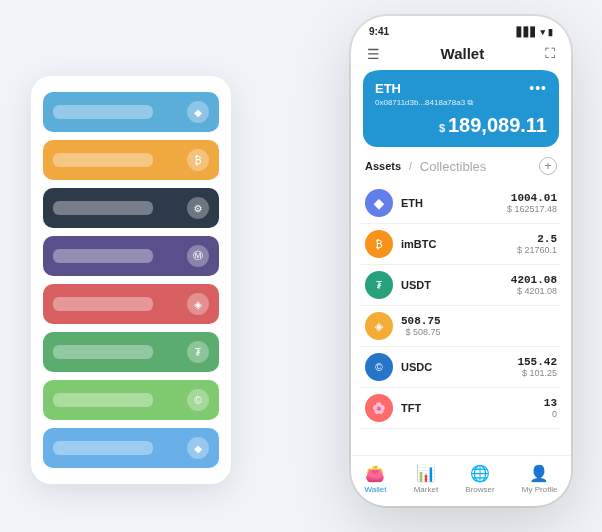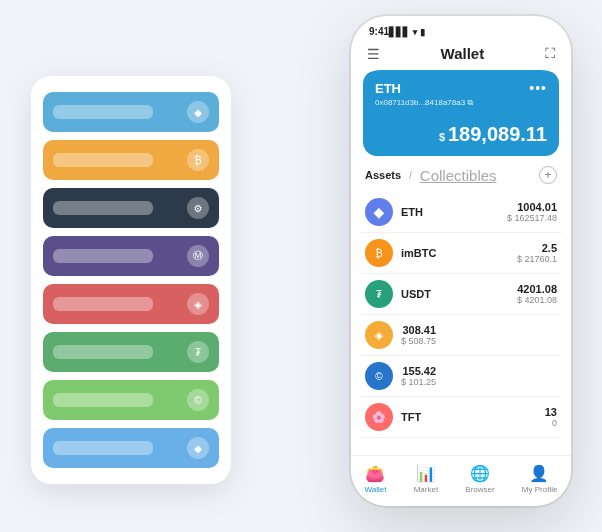--- a/index.html
+++ b/index.html
@@ -76,20 +76,21 @@
       border-radius: 36px;
       box-shadow: 0 20px 60px rgba(0,0,0,0.15), 0 0 0 2px #e0e0e0;
       overflow: hidden;
       z-index: 2;
       display: flex;
       flex-direction: column;
     }
 
     .phone-status-bar {
       display: flex;
+      justify-content: space-between;
       align-items: center;
       padding: 10px 18px 4px;
       font-size: 10px;
       font-weight: 600;
       color: #222;
     }
 
     .status-icons {
       display: flex;
       gap: 3px;
@@ -146,21 +147,21 @@
     }
 
     .eth-card-dots {
       font-size: 14px;
       letter-spacing: 1px;
     }
 
     .eth-card-address {
       font-size: 8px;
       opacity: 0.85;
-      margin-bottom: 15px;
+      margin-bottom: 6px;
     }
 
     .eth-card-balance {
       font-size: 20px;
       font-weight: 700;
       text-align: right;
     }
 
     .eth-card-currency {
       font-size: 11px;
@@ -188,23 +189,22 @@
       font-weight: 700;
       color: #222;
     }
 
     .assets-tab-divider {
       font-size: 10px;
       color: #aaa;
     }
 
     .assets-tab-inactive {
-      font-size: 15px;
+      font-size: 13px;
       color: #aaa;
-      text-decoration: underline;
     }
 
     .assets-add-btn {
       width: 18px;
       height: 18px;
       border-radius: 50%;
       border: 1.5px solid #bbb;
       display: flex;
       align-items: center;
       justify-content: center;
@@ -247,20 +247,21 @@
     }
 
     .asset-amounts {
       text-align: right;
     }
 
     .asset-amount-main {
       font-size: 11px;
       font-weight: 600;
       color: #222;
+      font-family: Liberation Mono, monospace;
     }
 
     .asset-amount-usd {
       font-size: 9px;
       color: #888;
     }
 
     
     .bottom-nav {
       display: flex;
@@ -421,27 +422,28 @@
           <span class="asset-name">USDT</span>
           <div class="asset-amounts">
             <div class="asset-amount-main">4201.08</div>
             <div class="asset-amount-usd">$ 4201.08</div>
           </div>
         </div>
 
         <div class="asset-row">
           <div class="asset-icon dai-icon">◈</div>
           <div class="asset-amounts">
-            <div class="asset-amount-main">308.41</div>
+            <div class="asset-amount-main">508.75</div>
             <div class="asset-amount-usd">$ 508.75</div>
           </div>
         </div>
 
         <div class="asset-row">
           <div class="asset-icon usdc-icon">©</div>
+          <span class="asset-name">USDC</span>
           <div class="asset-amounts">
             <div class="asset-amount-main">155.42</div>
             <div class="asset-amount-usd">$ 101.25</div>
           </div>
         </div>
 
         <div class="asset-row">
           <div class="asset-icon tft-icon">🌸</div>
           <span class="asset-name">TFT</span>
           <div class="asset-amounts">

